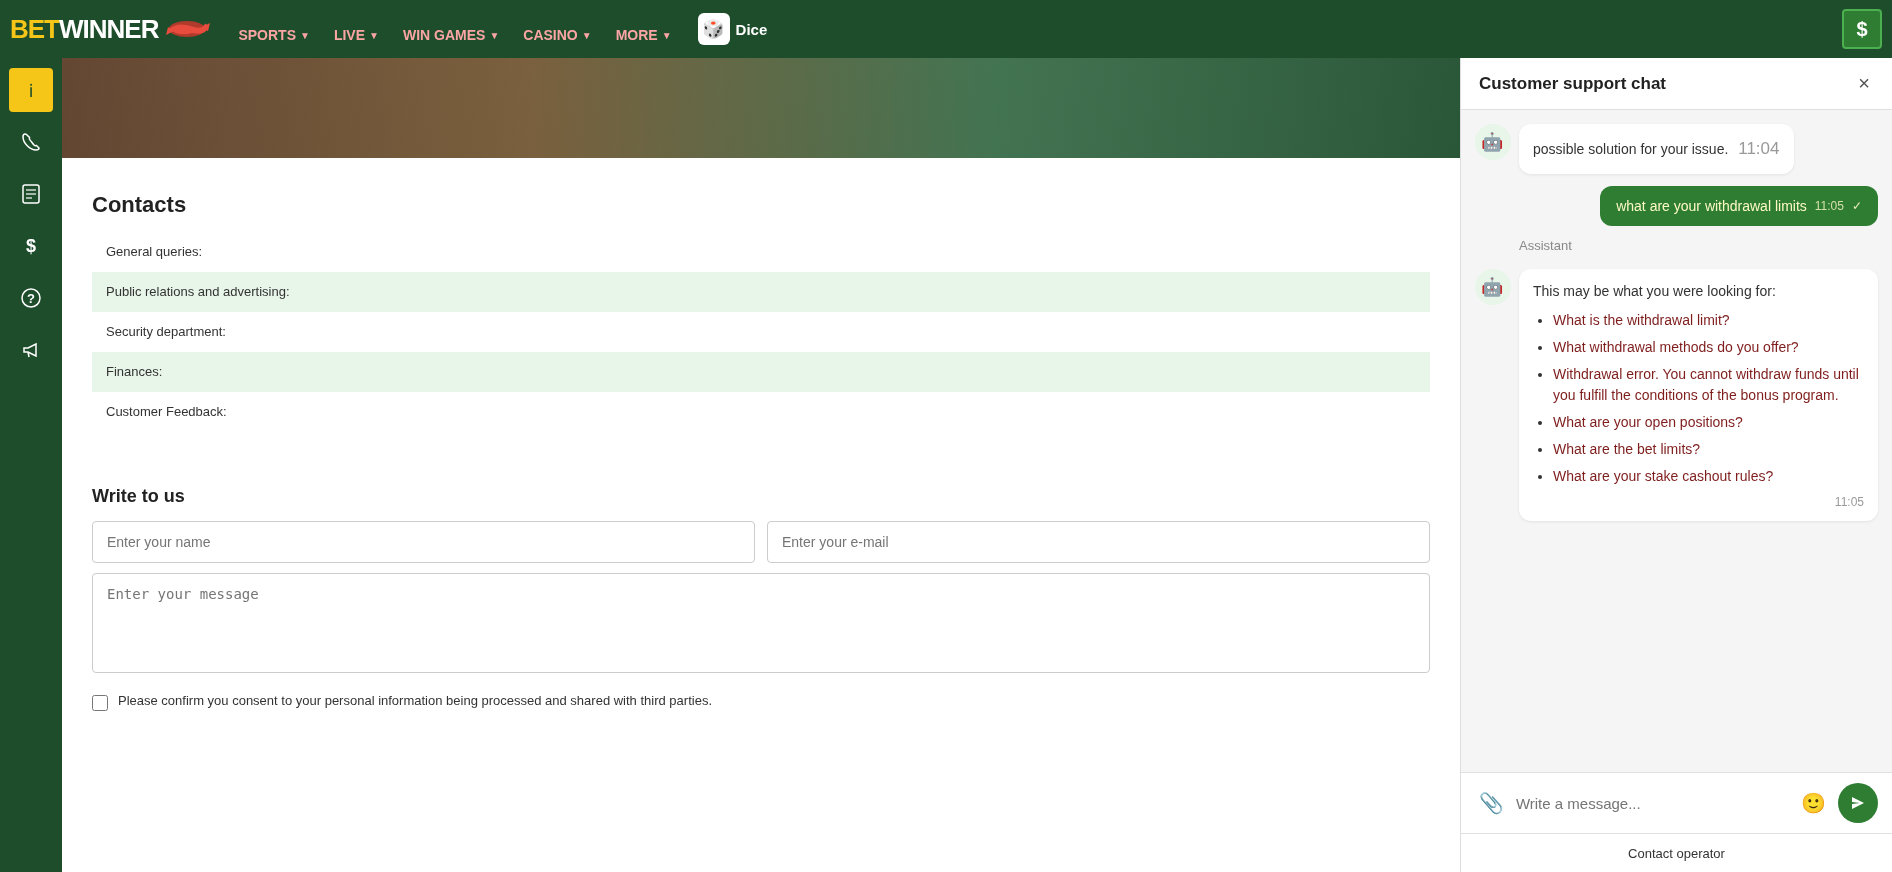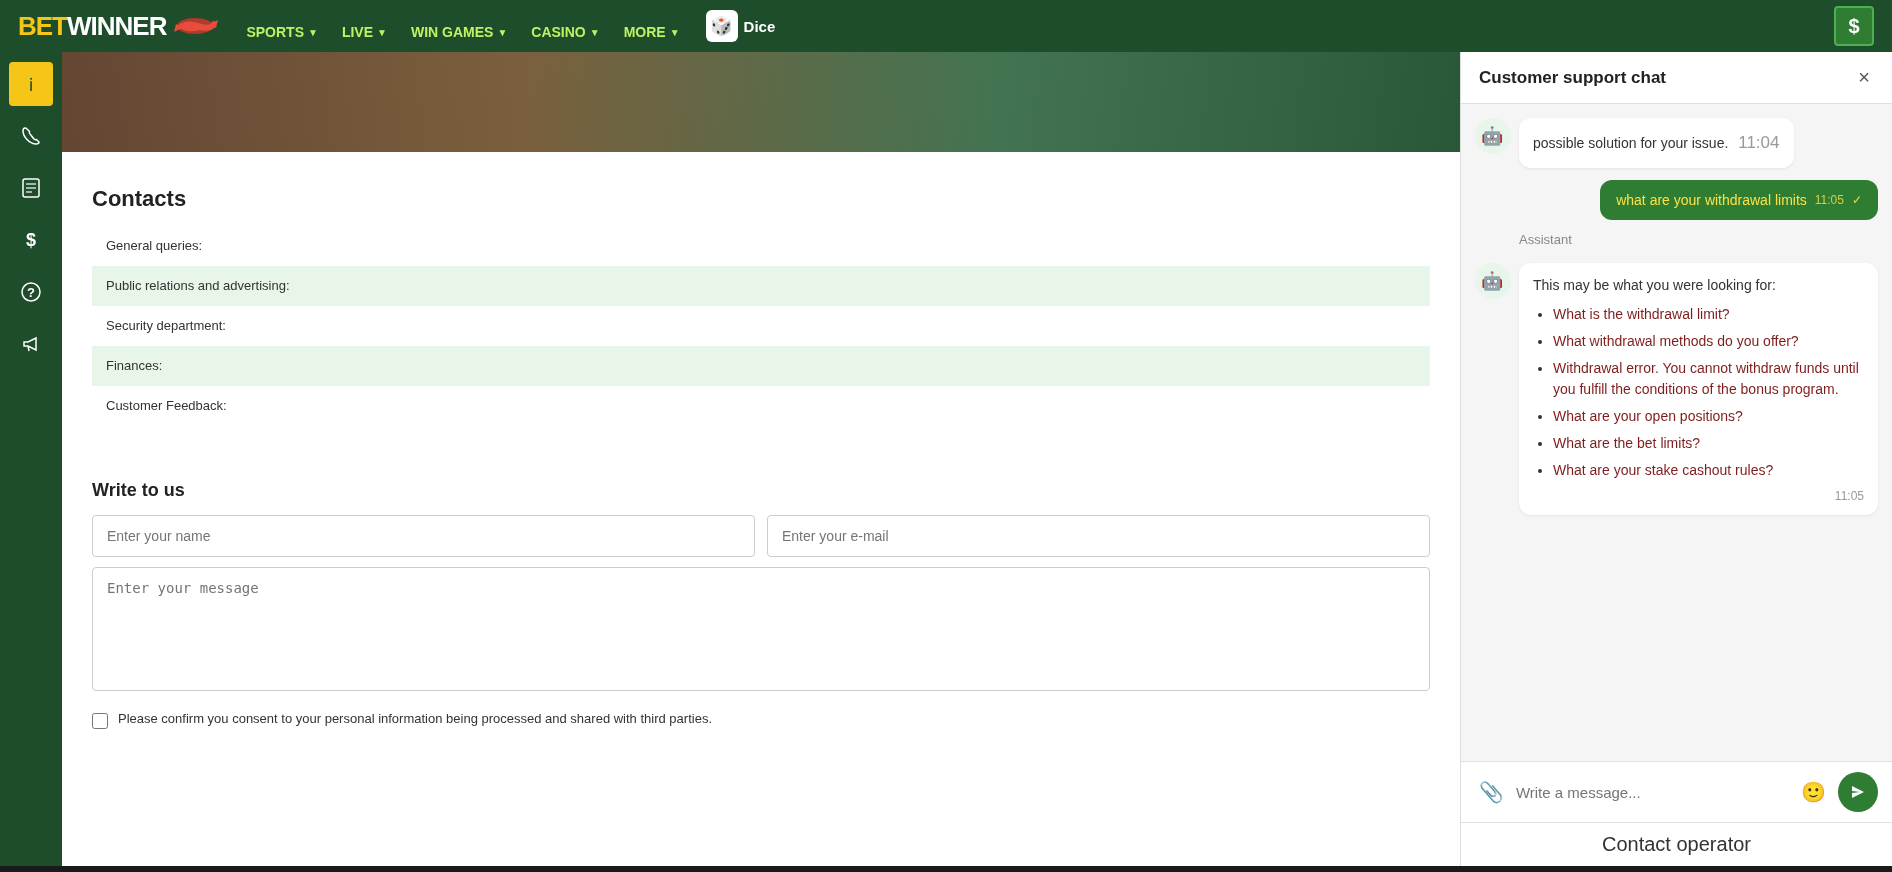--- a/index.html
+++ b/index.html
@@ -3,38 +3,38 @@
   <meta charset="utf-8">
   <style>
     * { box-sizing: border-box; margin: 0; padding: 0; }
     body { font-family: Arial, sans-serif; background: #1a1a1a; overflow: hidden; }
 
     
     .navbar {
       background: #1e4d2b;
       display: flex;
       align-items: center;
-      height: 52px;
-      padding: 0 18px;
+      height: 58px;
+      padding: 0 10px;
       gap: 4px;
     }
     .logo {
       display: flex;
       align-items: center;
       margin-right: 8px;
     }
     .logo-bet { color: #f5c518; font-weight: 900; font-size: 26px; letter-spacing: -1px; }
     .logo-winner { color: #ffffff; font-weight: 900; font-size: 26px; letter-spacing: -1px; }
     .logo-icon {
       width: 46px;
       height: 32px;
       margin: 0 6px;
     }
     .nav-btn {
-      color: #bef264;
+      color: #fca5a5;
       background: none;
       border: none;
       font-size: 14px;
       font-weight: bold;
       cursor: pointer;
       padding: 6px 10px;
       display: flex;
       align-items: center;
       gap: 4px;
       white-space: nowrap;
@@ -161,21 +161,21 @@
       color: #999;
       outline: none;
     }
     .write-us-textarea {
       width: 100%;
       border: 1px solid #ccc;
       border-radius: 4px;
       padding: 12px 14px;
       font-size: 14px;
       color: #999;
-      height: 124px;
+      height: 100px;
       resize: none;
       outline: none;
     }
     .consent-row {
       display: flex;
       align-items: flex-start;
       gap: 10px;
       padding: 16px 0;
     }
     .consent-checkbox {
@@ -254,21 +254,21 @@
       line-height: 1.5;
     }
 
     
     .user-message-row {
       display: flex;
       justify-content: flex-end;
     }
     .user-bubble {
       background: #2e7d32;
-      color: #fde047;
+      color: #fef9c3;
       border-radius: 12px;
       padding: 12px 16px;
       font-size: 14px;
       max-width: 360px;
       display: flex;
       align-items: center;
       gap: 8px;
     }
     .user-bubble-time {
       font-size: 12px;
@@ -357,21 +357,21 @@
     .chat-footer {
       background: #fff;
       border-top: 1px solid #e0e0e0;
       padding: 10px 14px;
       text-align: center;
     }
     .contact-operator-btn {
       background: none;
       border: none;
       color: #333;
-      font-size: 20px;
+      font-size: 13px;
       cursor: pointer;
       font-weight: 500;
     }
   </style>
 </head>
 <body>
 
 <nav class="navbar">
   <div class="logo">
     <span class="logo-bet">BET</span>

